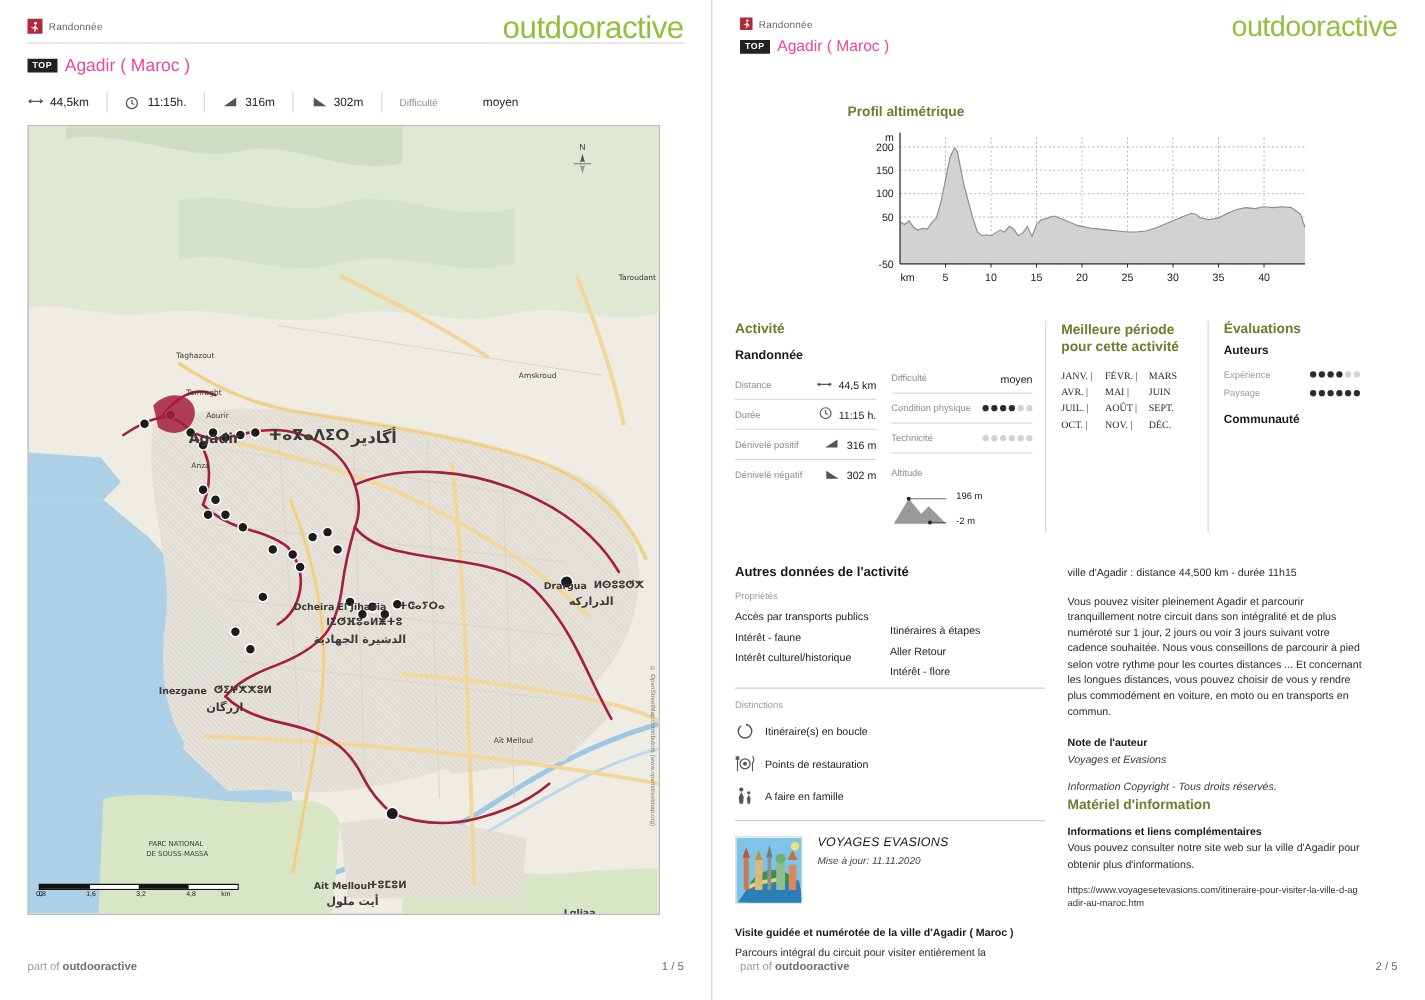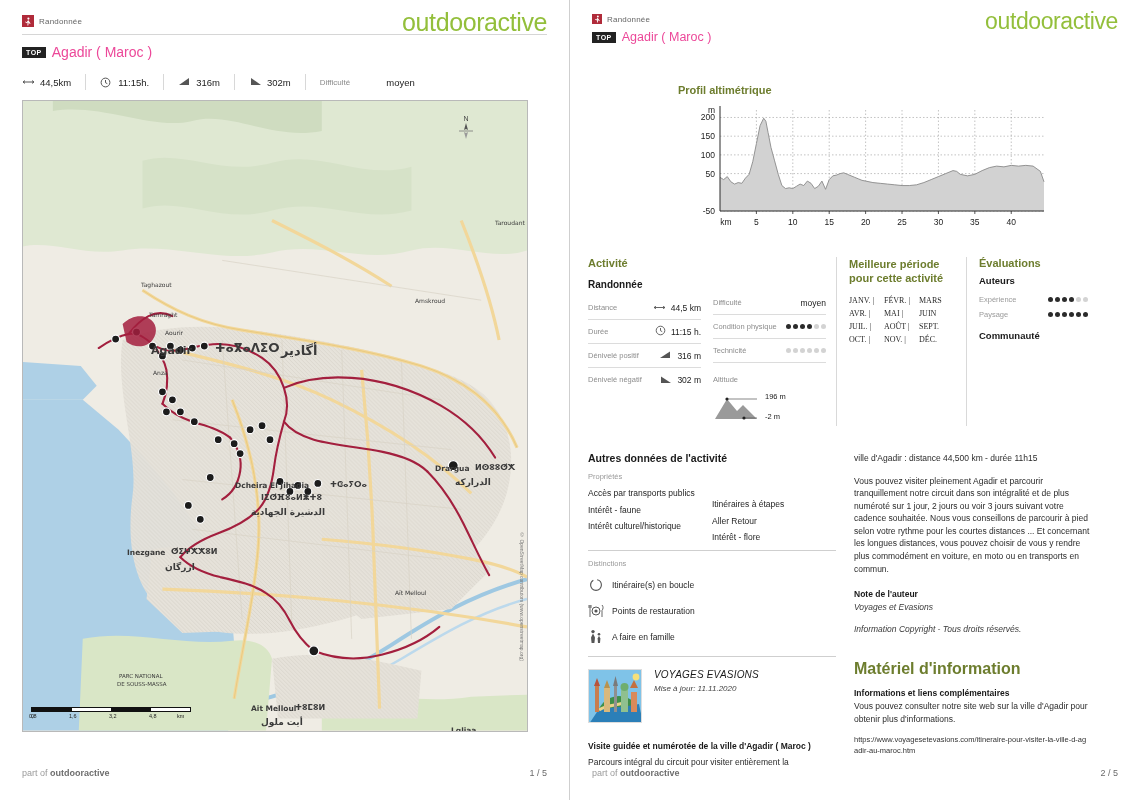--- a/index.html
+++ b/index.html
@@ -146,21 +146,21 @@
   .author-name { font-size: 10px; color: #1a1a1a; letter-spacing: .2px; }
   .author-upd { font-size: 8px; color: #444; margin-top: 4px; }
 
   .desc-h { font-size: 8.5px; font-weight: bold; color: #1a1a1a; margin-top: 18px; line-height: 1.35; }
   .desc-p { font-size: 8.5px; color: #2b2b2b; margin-top: 4px; line-height: 1.42; }
 
   .rcol-p { font-size: 8.5px; color: #2b2b2b; line-height: 1.48; }
   .rcol-p + .rcol-p { margin-top: 10px; }
   .rcol-h { font-size: 8.5px; font-weight: bold; color: #1a1a1a; margin-top: 14px; }
   .rcol-i { font-size: 8.5px; color: #3a3a3a; font-style: italic; margin-top: 3px; }
-  .rcol-sec { color: #6d7d2e; font-size: 16px; font-weight: bold; margin-top: 26px; }
+  .rcol-sec { color: #6d7d2e; font-size: 11px; font-weight: bold; margin-top: 4px; }
   .rcol-url { font-size: 7.5px; color: #333; margin-top: 10px; line-height: 1.4; word-break: break-all; }
 </style>
 </head>
 <body>
 
 <div class="spread">
 
   <div class="page left">
 
     <div class="hdr">
@@ -331,21 +331,21 @@
           <path d="M8 17 L6 10 L8 11 L10 10 Z" fill="#999"></path>
           <path d="M1 9 H15" stroke="#777" stroke-width="0.8"></path>
         </svg>
       </div>
 
       <div id="map-labels">
           <div class="map-label" style="left: 128px; top: 243px; font-size: 11px; font-weight: bold;">Agadir</div>
           <div class="map-label" style="left: 172px; top: 240px; font-size: 12px; font-weight: bold; padding-left: 20px;">ⵜⴰⴳⴰⴷⵉⵔ</div>
           <div class="map-label" style="left: 258px; top: 242px; font-size: 13px; font-weight: bold;">أگادير</div>
           <div class="map-label" style="left: 212px; top: 380px; font-size: 7.5px; font-weight: bold;">Dcheira El Jihadia</div>
-          <div class="map-label" style="left: 307px; top: 379px; font-size: 8px; font-weight: bold;">ⵜⵛⴰⵢⵔⴰ</div>
+          <div class="map-label" style="left: 296px; top: 379px; font-size: 8px; font-weight: bold;">ⵜⵛⴰⵢⵔⴰ</div>
           <div class="map-label" style="left: 238px; top: 392px; font-size: 8px; font-weight: bold;">ⵏⵉⵚⴼⵓⴰⵍⵥⵜⵓ</div>
           <div class="map-label" style="left: 228px; top: 406px; font-size: 9px; font-weight: bold;">الدشيرة الجهادية</div>
           <div class="map-label" style="left: 412px; top: 363px; font-size: 7.5px; font-weight: bold;">Drargua</div>
           <div class="map-label" style="left: 452px; top: 362px; font-size: 8px; font-weight: bold;">ⵍⵙⵓⵓⵚⵅ</div>
           <div class="map-label" style="left: 432px; top: 376px; font-size: 9px; font-weight: bold;">الدراركه</div>
           <div class="map-label" style="left: 104px; top: 447px; font-size: 7.5px; font-weight: bold;">Inezgane</div>
           <div class="map-label" style="left: 148px; top: 446px; font-size: 8px; font-weight: bold;">ⵚⵉⵖⵅⵅⵓⵍ</div>
           <div class="map-label" style="left: 142px; top: 461px; font-size: 9px; font-weight: bold;">ازرگان</div>
           <div class="map-label" style="left: 228px; top: 603px; font-size: 7.5px; font-weight: bold;">Ait Melloul</div>
           <div class="map-label" style="left: 272px; top: 602px; font-size: 8px; font-weight: bold;">ⵜⵓⵎⵓⵍ</div>

